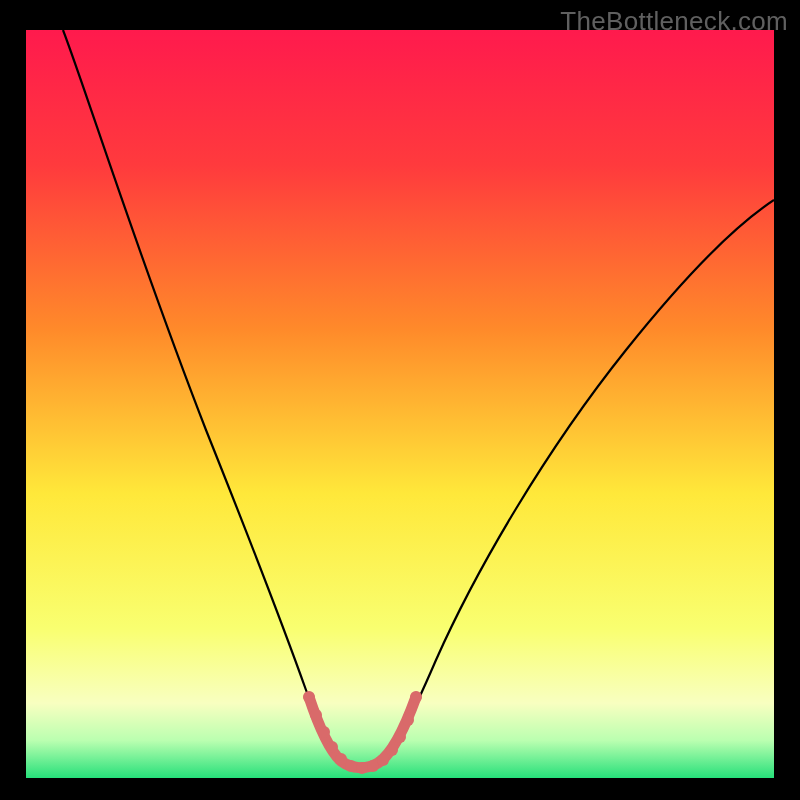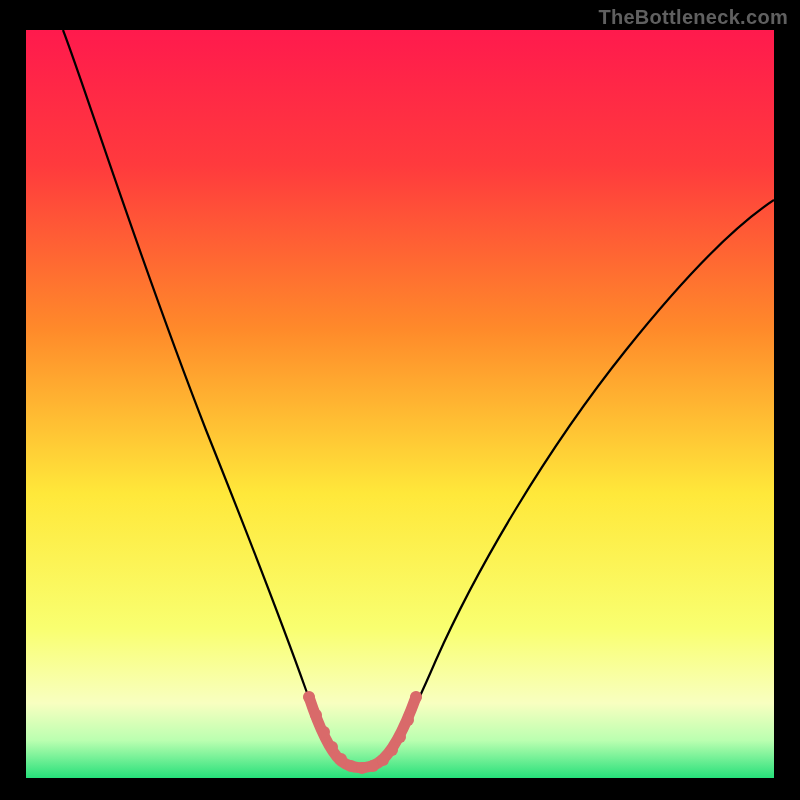--- a/index.html
+++ b/index.html
@@ -15,22 +15,22 @@
     position: relative;
     width: 800px;
     height: 800px;
     background: #000;
   }
   .watermark {
     position: absolute;
     top: 6px;
     right: 12px;
     color: #606060;
-    font-size: 20px;
-    font-weight: 700;
+    font-size: 26px;
+    font-weight: 400;
     letter-spacing: 0.3px;
     z-index: 10;
   }
   .plot {
     position: absolute;
     left: 26px;
     top: 30px;
     width: 748px;
     height: 748px;
   }

